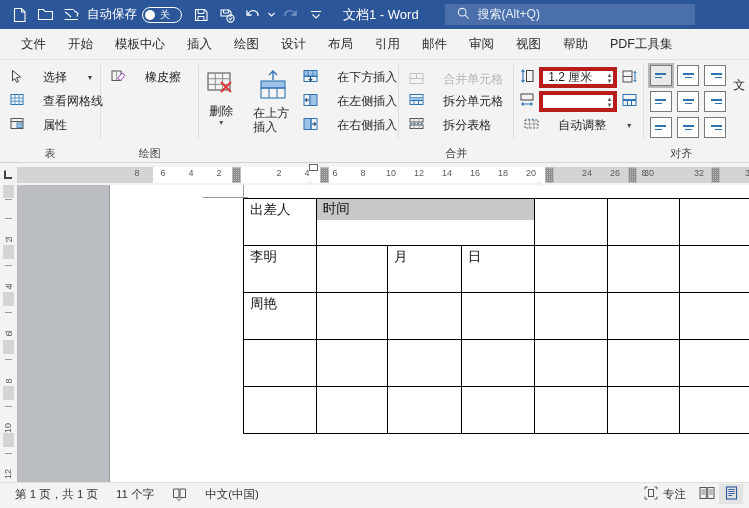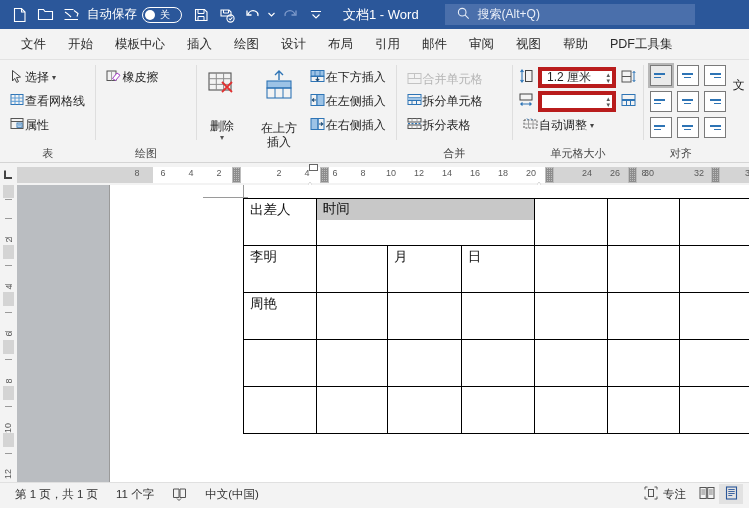--- a/index.html
+++ b/index.html
@@ -53,31 +53,31 @@
   .rgroup{ display:flex; flex-direction:column; position:relative; padding:3px 0 0 0; }
   .rgroup .gbody{ flex:1; display:flex; align-items:flex-start; padding:3px 6px 0 6px; }
   .rgroup .glabel{
     height:17px; font-size:11px; color:#444; text-align:center;
     display:flex; align-items:center; justify-content:center; position:relative;
   }
   .sep{ width:1px; background:#dedede; margin:5px 0 22px 0; }
 
   .vstack{ display:flex; flex-direction:column; gap:2px; }
   .smallbtn{
-    display:flex; align-items:center; gap:1px; height:22px; padding:0 4px;
+    display:flex; align-items:center; gap:19px; height:22px; padding:0 4px;
     font-size:12px; color:#1f1f1f; white-space:nowrap;
   }
   .smallbtn.dis{ color:#b4b4b4;align-items:flex-end; }
   .caret{ font-size:8px; color:#444; margin-left:2px; }
 
   .bigbtn{
     display:flex; flex-direction:column; align-items:center; justify-content:flex-start;
     width:62px; padding-top:4px; font-size:12px; color:#1f1f1f; line-height:1.15;
   }
-  .bigbtn .lbl{ margin-top:18px; text-align:center; }
+  .bigbtn .lbl{ margin-top:3px; text-align:left; }
   .bigbtn .dc{ font-size:8px; color:#555; margin-top:-1px; }
 
   .spinrow{ display:flex; align-items:center; gap:5px; height:23px; }
   .spinbox{
     width:78px; height:21px; border:4px solid #b91c1c; background:#fff;
     display:flex; align-items:center; justify-content:space-between;
     padding:0 2px 0 5px; font-size:12px; color:#1f1f1f;
   }
   .spin-arrows{ display:flex; flex-direction:column; line-height:6px; color:#555; font-size:7px; }
 
@@ -486,21 +486,20 @@
                 <rect x="1" y="3" width="13" height="8" fill="none" stroke="#555" stroke-width="1" stroke-dasharray="2 1.4"></rect>
                 <path d="M1 7h13M5.5 3v8M10 3v8" stroke="#9a9a9a" stroke-width=".9"></path>
                 <path d="M4 1.5l1.6 1.6M8 1.5l1.6 1.6" stroke="#2e74b5" stroke-width="1"></path>
               </svg>
           </span>
           <span>自动调整</span>
           <span class="caret">▾</span>
         </div>
       </div>
     </div>
-    <div class="glabel">单元格大小</div>
   </div>
 
   <div class="sep"></div>
 
   <div class="rgroup" style="width:88px">
     <div class="gbody" style="padding-top:2px">
       <div class="aligngrid">
         <div class="alignbtn sel">
             <div style="display:flex;flex-direction:column;align-items:flex-start;width:13px">
               <span class="ln"></span>

